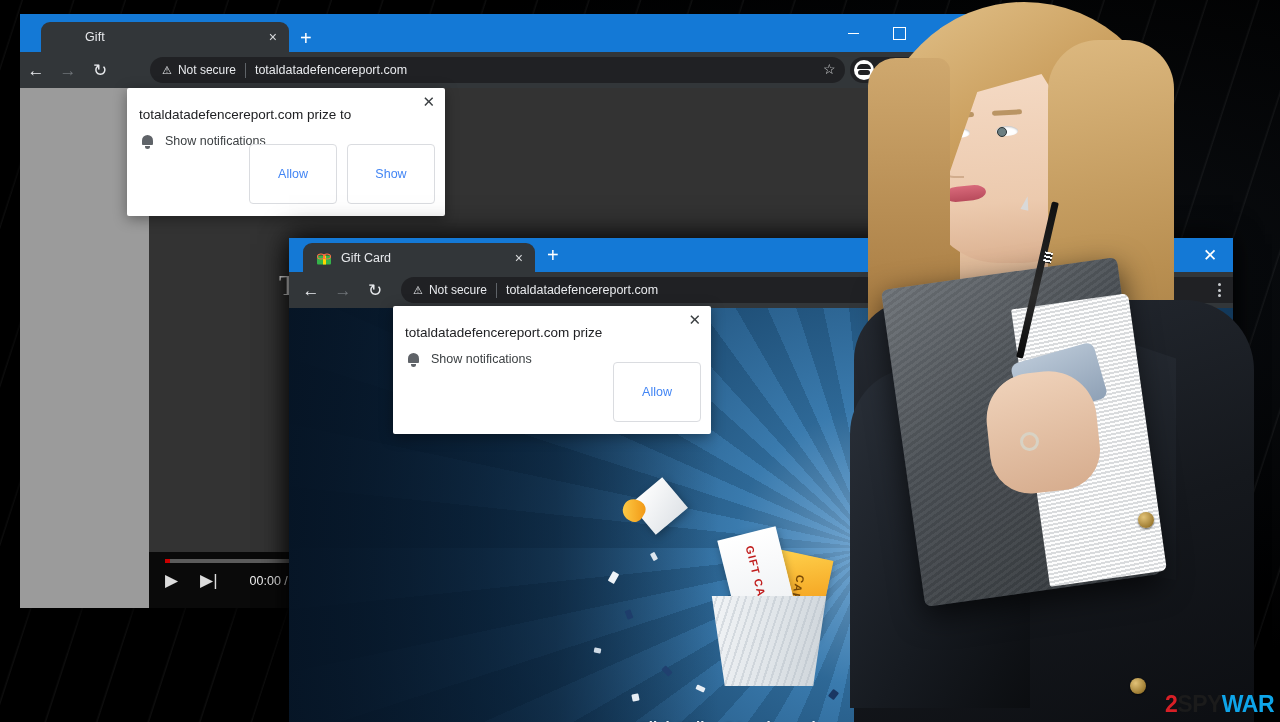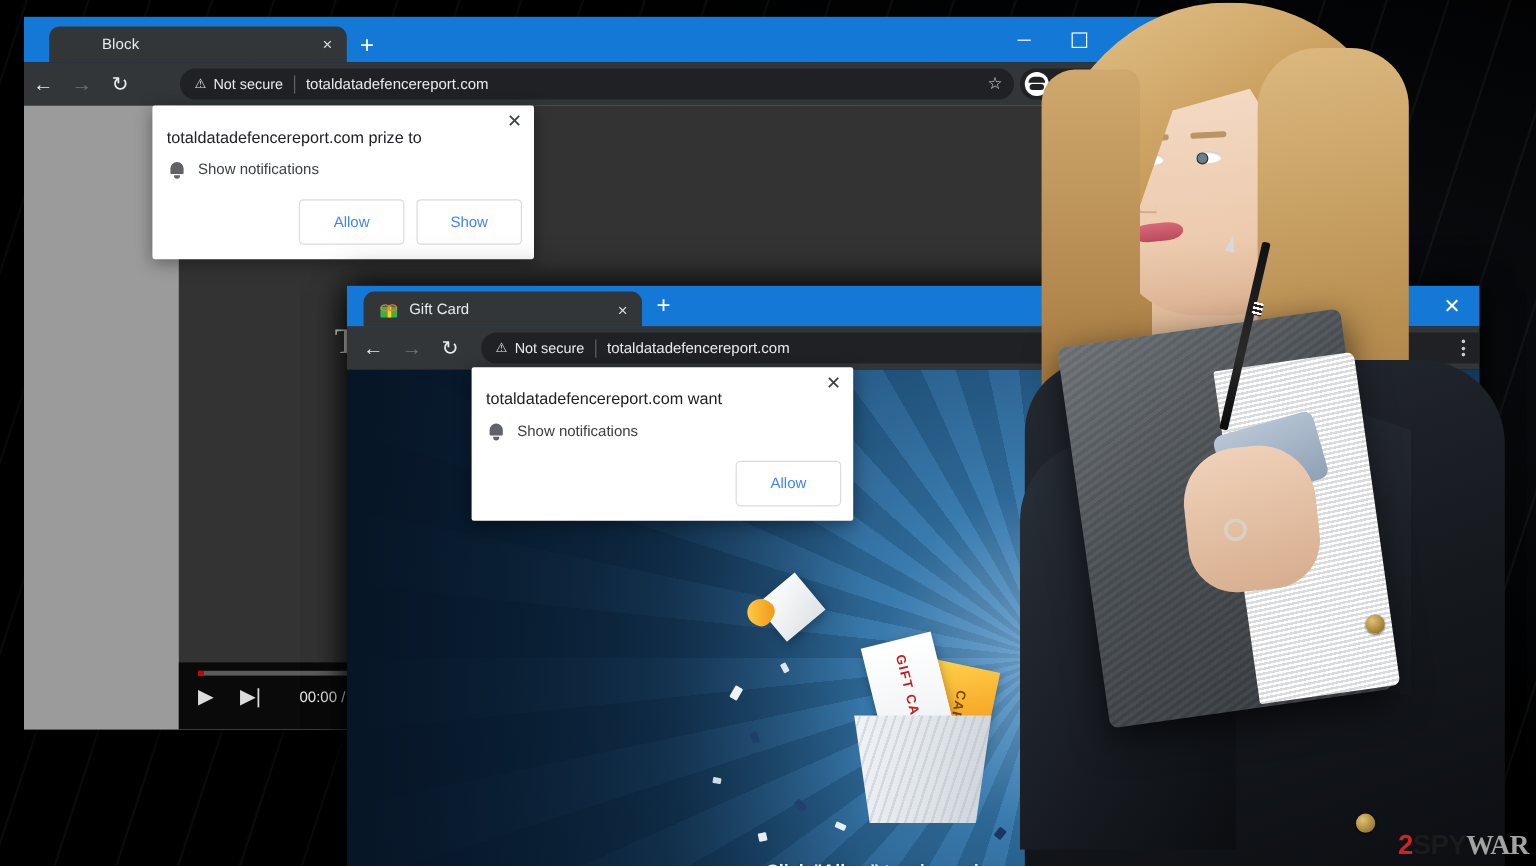--- a/index.html
+++ b/index.html
@@ -213,21 +213,21 @@
     content:""; position:absolute; left:4px; bottom:-1px;
     width: 5px; height: 3px; background: #5f6368;
     border-radius: 0 0 3px 3px;
   }
   .bub-opt { color: #3c4043; font-size: 12.5px; }
   .bub-actions {
     position: absolute; right: 10px; bottom: 12px;
     display: flex; gap: 10px;
   }
   .bub-btn {
-    min-width: 58px; height: 28px; padding: 4px 14px;
+    min-width: 58px; height: 28px; padding: 15px 14px;
     background: #fff; border: 1px solid #dadce0;
     border-radius: 4px;
     color: #4285f4; font-size: 12.5px;
     display: flex; align-items: center; justify-content: center;
   }
 
   
   #cursor1 {
     position: absolute; left: 299px; top: 203px;
     width: 0; height: 0; z-index: 30;
@@ -620,34 +620,34 @@
 
   
   #watermark {
     position: absolute; right: 6px; bottom: 6px;
     z-index: 60;
     font-size: 23px; font-weight: bold; letter-spacing: -0.5px;
     line-height: 1;
   }
   #watermark .wm-2 { color: #d81f26; }
   #watermark .wm-spy { color: #1b1b1b; }
-  #watermark .wm-ware { color: #a3a3a3; font-family: Liberation Serif, serif; }
+  #watermark .wm-ware { color: #0ea5e9; }
 </style>
 </head>
 <body>
 
 <div id="backdrop"></div>
 
 <div id="window1">
 
   <div class="titlebar1">
     <div class="tabstrip1">
 
       <div class="tab1">
-        <span class="tab-title">Block</span>
+        <span class="tab-title">Gift</span>
         <span class="tab-close">×</span>
       </div>
 
       <div class="newtab1">+</div>
 
       <div class="wincontrols1">
         <div class="wc-min"></div>
         <div class="wc-max"></div>
         <div class="wc-close">✕</div>
       </div>
@@ -775,21 +775,21 @@
       <span class="confetti" style="left:-52px; top:158px; width:7px;height:7px;background:#e6edf4;transform:rotate(-12deg)"></span>
     </div>
 
     <div class="promo-text">Click "Allow" to win a prize and ge</div>
 
   </div>
 </div>
 
 <div id="bubble2">
   <div class="bub-close">✕</div>
-  <div class="bub-title">totaldatadefencereport.com want</div>
+  <div class="bub-title">totaldatadefencereport.com prize</div>
   <div class="bub-row">
     <span class="bell"></span>
     <span class="bub-opt">Show notifications</span>
   </div>
   <div class="bub-actions">
     <div class="bub-btn">Allow</div>
   </div>
 </div>
 
 <div id="woman">

